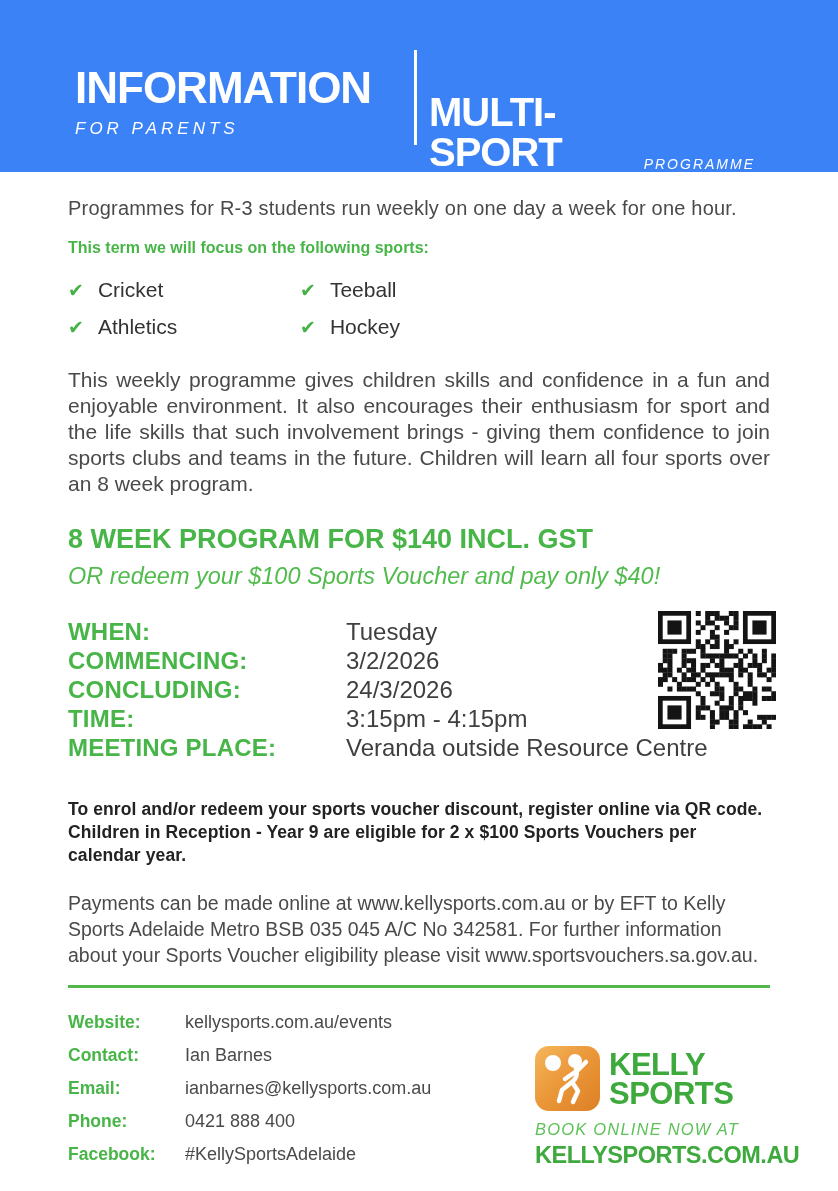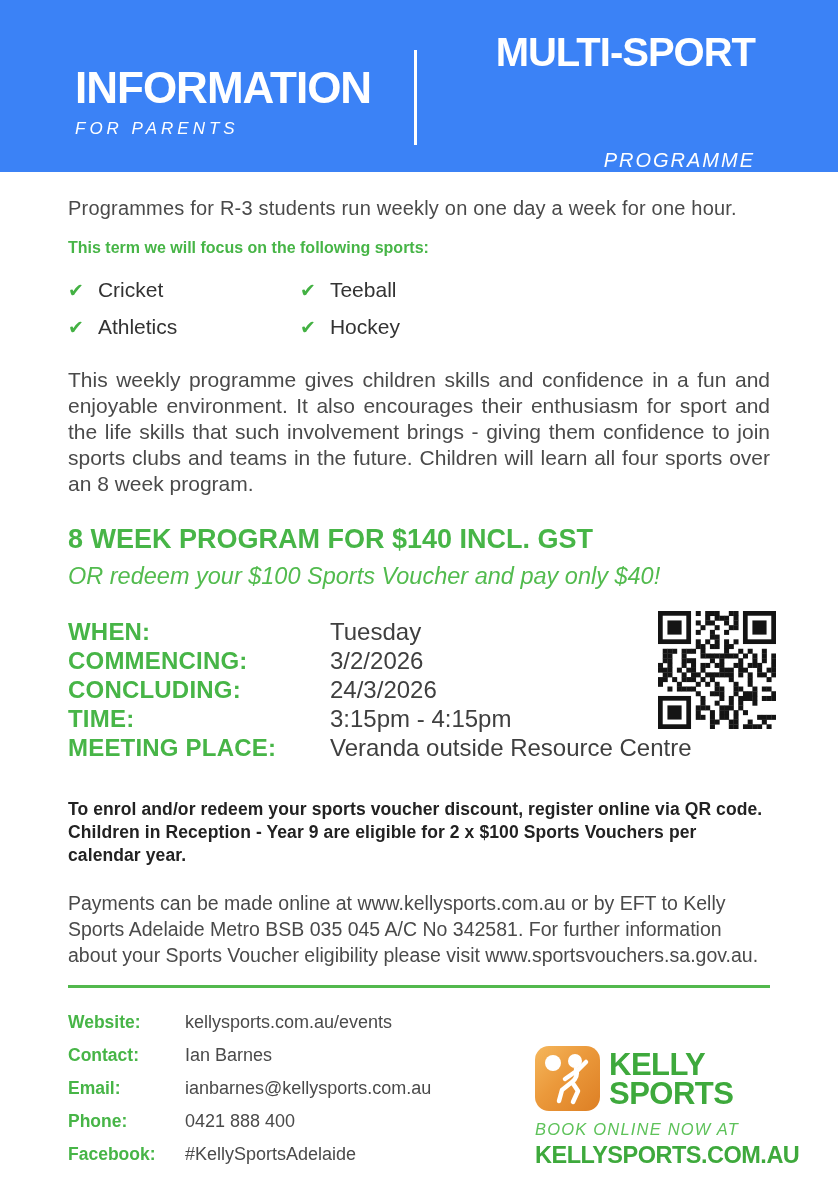--- a/index.html
+++ b/index.html
@@ -9,40 +9,40 @@
     font-family:"Liberation Sans", sans-serif; overflow:hidden; margin:0 auto;
   }
   
   .banner { height:172px; background:#3b82f6; display:flex; align-items:stretch; }
   .banner-left {
     flex:0 0 414px; display:flex; flex-direction:column; justify-content:center;
     padding:32px 0 0 75px;
   }
   .banner-divider { width:3px; height:95px; background:#fff; align-self:center; margin-top:22px; }
   .banner-right {
-    flex:1; display:flex; flex-direction:column; justify-content:space-between;
-    align-items:flex-end; padding:32px 83px 0 4px;
+    flex:1; display:flex; flex-direction:row; justify-content:space-between;
+    align-items:flex-end; padding:32px 83px 0 12px;
   }
   .banner-title { color:#fff; font-size:44px; font-weight:bold; letter-spacing:-1px; line-height:1; }
   .banner-title.right { font-size:40px; }
   .banner-sub { color:#fff; font-size:17px; font-style:italic; letter-spacing:4px; margin-top:9px; }
-  .banner-sub.right { font-size:20px; letter-spacing:2px; margin-top:7px; }
+  .banner-sub.right { font-size:14px; letter-spacing:2px; margin-top:7px; }
   
   .content { padding:0 68px; }
   .intro { margin-top:25px; font-size:20px; color:#4a4a4a; letter-spacing:0.2px; }
   .sports-heading { margin-top:19px; font-size:16px; font-weight:bold; color:#47b547; }
   .sports-grid { margin-top:21px; display:grid; grid-template-columns:232px 240px; row-gap:13px; }
   .sport-item { display:flex; align-items:center; font-size:21px; color:#333; }
   .sport-check { color:#43b143; font-size:19px; margin-right:14px; font-family:"DejaVu Sans", sans-serif; }
   .description { margin-top:28px; font-size:21px; line-height:26px; color:#4a4a4a; text-align:justify; }
   .price-heading { margin-top:27px; font-size:27px; font-weight:bold; color:#47b547; }
   .voucher-line { margin-top:8px; font-size:23.5px; font-style:italic; color:#52bb4e; }
   
   .details { margin-top:27px; position:relative; }
-  .details-row { display:flex; line-height:29px; }
+  .details-row { display:flex; line-height:29px;gap:16px; }
   .details-label { width:262px; flex:0 0 262px; font-size:24px; font-weight:bold; color:#47b547; letter-spacing:0.2px; }
   .details-value { font-size:24px; color:#3f3f3f; white-space:nowrap; }
   .qr { position:absolute; top:-6px; right:-6px; width:118px; height:118px; background:#fff; }
   
   .note-enrol { margin-top:36px; font-size:17.5px; font-weight:bold; line-height:23px; color:#222; letter-spacing:0.1px; }
   .note-payment { margin-top:23px; font-size:19.5px; line-height:26px; color:#4a4a4a; }
   .rule { margin-top:17px; height:3px; background:#52b84d; }
   
   .footer { margin-top:24px; display:flex; justify-content:space-between; }
   .contact-row { display:flex; align-items:baseline; margin-bottom:12px; }

